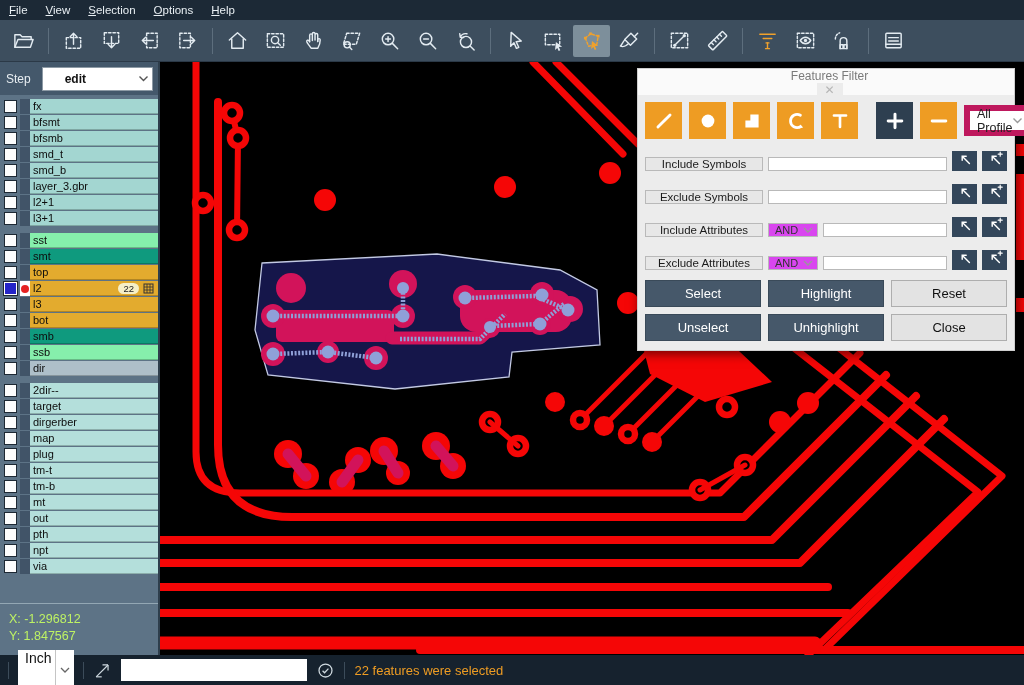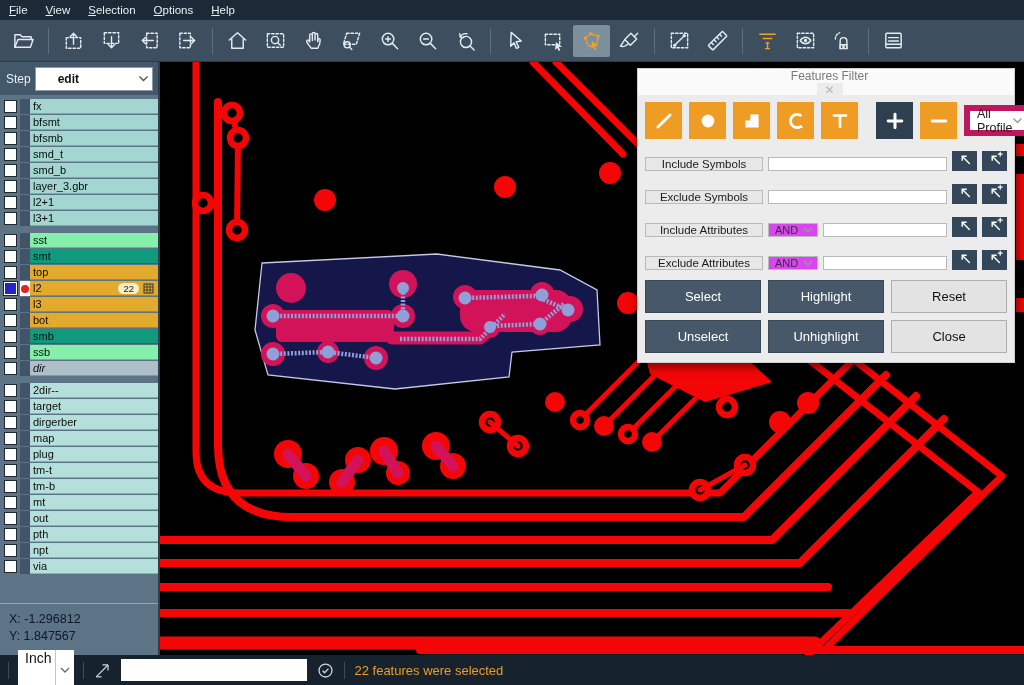--- a/index.html
+++ b/index.html
@@ -18,45 +18,45 @@
   .tbtn svg { width:23px; height:23px; }
   .tbtn.orange { color:#f0a12c; }
   .tbtn.active { background:#7d8f9b; color:#f0a12c; }
   .tsep { width:1px; height:26px; background:#5d6e7d; margin:0 5px; flex:0 0 auto; }
 
   
   .main { flex:1; display:flex; min-height:0; }
 
   
   .sidebar { width:160px; background:#5d7386; display:flex; flex-direction:column; border-right:2px solid #2e3e4c; flex:0 0 auto; }
-  .step-row { height:33px; background:#44586b; display:flex; align-items:center; padding:0 5px 0 6px; gap:4px; flex:0 0 auto; }
+  .step-row { height:33px; background:#44586b; display:flex; align-items:center; padding:0 5px 0 6px; gap:11px; flex:0 0 auto; }
   .step-label { color:#e8eef2; font-size:12px; }
   .step-select { flex:1; height:24px; background:#fff; border:1px solid #8d9aa5; display:flex; align-items:center; font-size:12px; color:#111; }
   .step-select .val { flex:1; padding-left:22px; font-weight:bold; }
   .step-select .chev { width:18px; height:100%; display:flex; align-items:center; justify-content:center; }
 
   .layer-list { padding-top:4px; }
   .layer-group { margin-bottom:7px; }
   .lrow { display:flex; height:15px; margin-bottom:1px; align-items:stretch; }
   .chk { width:13px; height:13px; margin:0 3px 0 4px; align-self:center; background:#fdfdfd; border:1px solid #1d2833; flex:0 0 auto; }
   .chk.sel { background:#2424c8; border:1px solid #fff; outline:1px solid #1d2833; }
   .strip { width:10px; background:#415468; flex:0 0 auto; display:flex; align-items:center; justify-content:center; }
   .strip.sel { background:#fff; }
   .reddot { width:8px; height:8px; border-radius:50%; background:#e52222; }
   .lab { flex:1; font-size:11px; color:#0d0d0d; padding:1px 3px 0; line-height:13px; position:relative; border-bottom:1px solid rgba(0,0,0,0.22); white-space:nowrap; overflow:hidden; }
   .c-cyan  { background:#a3d6d1; }
   .c-cyan2 { background:#b4dfdb; }
   .c-green { background:#0f9a7e; }
   .c-amber { background:#e3ab2e; }
   .c-white { background:#86efac; }
-  .c-gray  { background:#aebfc9;font-style:italic; }
+  .c-gray  { background:#aebfc9; }
   .badge { position:absolute; right:19px; top:1.5px; background:#f5efc8; border-radius:7px; padding:0 5px; font-size:9.5px; color:#222; line-height:11px; }
   .gridic { position:absolute; right:4px; top:2px; }
 
-  .coord-panel { margin-top:auto; border-top:1px solid #93a7b4; padding:7px 9px 10px; color:#0f172a; font-size:12.5px; line-height:17px; flex:0 0 auto; }
+  .coord-panel { margin-top:auto; border-top:1px solid #93a7b4; padding:7px 9px 10px; color:#bef264; font-size:12.5px; line-height:17px; flex:0 0 auto; }
 
   
   .canvas { flex:1; position:relative; background:#000; overflow:hidden; }
   .canvas > svg { position:absolute; inset:0; }
   .tr  { stroke:var(--trace); fill:none; stroke-linecap:round; stroke-linejoin:round; }
   .trf { fill:var(--trace); }
   .ann { fill:#000; stroke:var(--trace); stroke-width:6.5; }
   .sel-poly { fill:var(--selfill); stroke:var(--selline); stroke-width:1.3; }
   .cr  { fill:var(--crimson); }
   .crl { stroke:var(--crimson); fill:none; stroke-linecap:round; stroke-linejoin:round; }
@@ -72,21 +72,21 @@
   .type-btn.navy { background:#2e3f50; margin-left:11px; }
   .profile-select { margin-left:auto; width:87px; height:31px; background:#fff; border:6px solid #be185d; display:flex; align-items:center; font-size:12.5px; color:#222; }
   .profile-select .val { flex:1; padding-left:7px; }
   .profile-select .chev { width:17px; }
   .dlg-row { display:flex; margin:0 7px 7px; height:26px; gap:5px; align-items:flex-end;border-radius:10px; }
   .row-label { width:118px; background:#e7e7e7; border:1px solid #b9b9b9; font-size:11.5px; color:#1a1a1a; display:flex; align-items:center; justify-content:center; flex:0 0 auto; }
   .and-select { width:50px; background:#d946ef; border:1px solid #b9b9b9; font-size:11px; color:#333; display:flex; align-items:center; justify-content:space-between; padding:0 4px 0 6px; flex:0 0 auto; }
   .row-input { flex:1; border:1px solid #b9b9b9; background:#fff; min-width:0; font-size:11px; padding:0 4px; }
   .pick-btn { width:25px; background:#33465a; display:flex; align-items:center; justify-content:center; flex:0 0 auto; }
   .dlg-actions { display:grid; grid-template-columns:1fr 1fr 1fr; gap:7px; padding:3px 7px 9px; }
-  .act { height:33px; font-size:13px; display:flex; align-items:center; justify-content:center; }
+  .act { height:27px; font-size:13px; display:flex; align-items:center; justify-content:center; }
   .act.dark { background:#46586a; color:#fff; border:1px solid #3a4a59; }
   .act.light { background:#e3e3e3; color:#111; border:1px solid #aeaeae; }
 
   
   .statusbar { height:30px; background:#16222e; display:flex; align-items:center; padding:0 8px; gap:9px; flex:0 0 auto; }
   .ssep { width:1px; height:17px; background:#3c4c5a; flex:0 0 auto; }
   .unit-select { height:40px; background:#fff; display:flex; align-items:flex-start; font-size:14px; color:#111; }
   .unit-select .val { padding:0 4px 0 7px; }
   .unit-select .chev { border-left:1px solid #c5c5c5; padding:0 4px; height:100%; display:flex; align-items:center; }
   .angle-ic, .sync-ic { color:#cfd9df; display:flex; align-items:center; }

